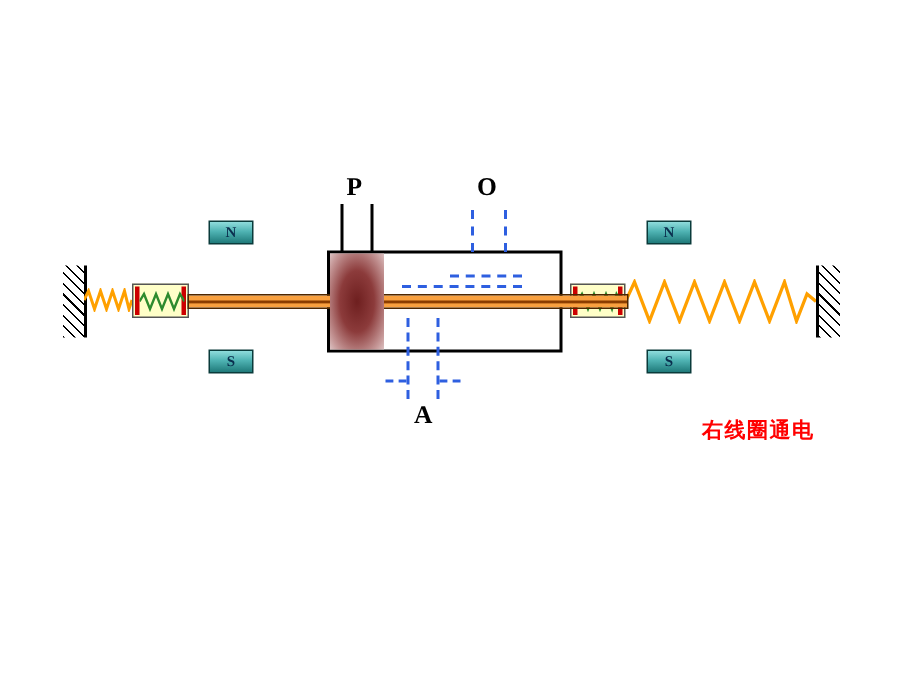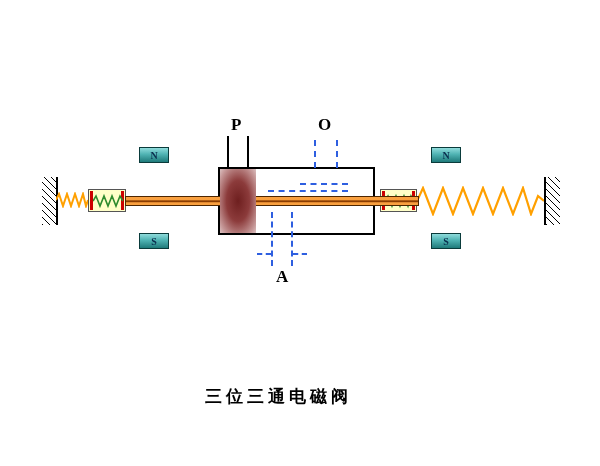--- a/index.html
+++ b/index.html
@@ -157,16 +157,16 @@
   <div class="abs magnet" style="left:139px;top:233px;">
     <span>S</span>
   </div>
   <div class="abs magnet" style="left:431px;top:147px;">
     <span>N</span>
   </div>
   <div class="abs magnet" style="left:431px;top:233px;">
     <span>S</span>
   </div>
 
+  <div class="abs status-text" style="left:468px;top:278px;">右线圈通电</div>
 
-  <div class="abs title-text" style="left:205px;top:385px;">三位三通电磁阀</div>
 
 </div>
 
 </body></html>

